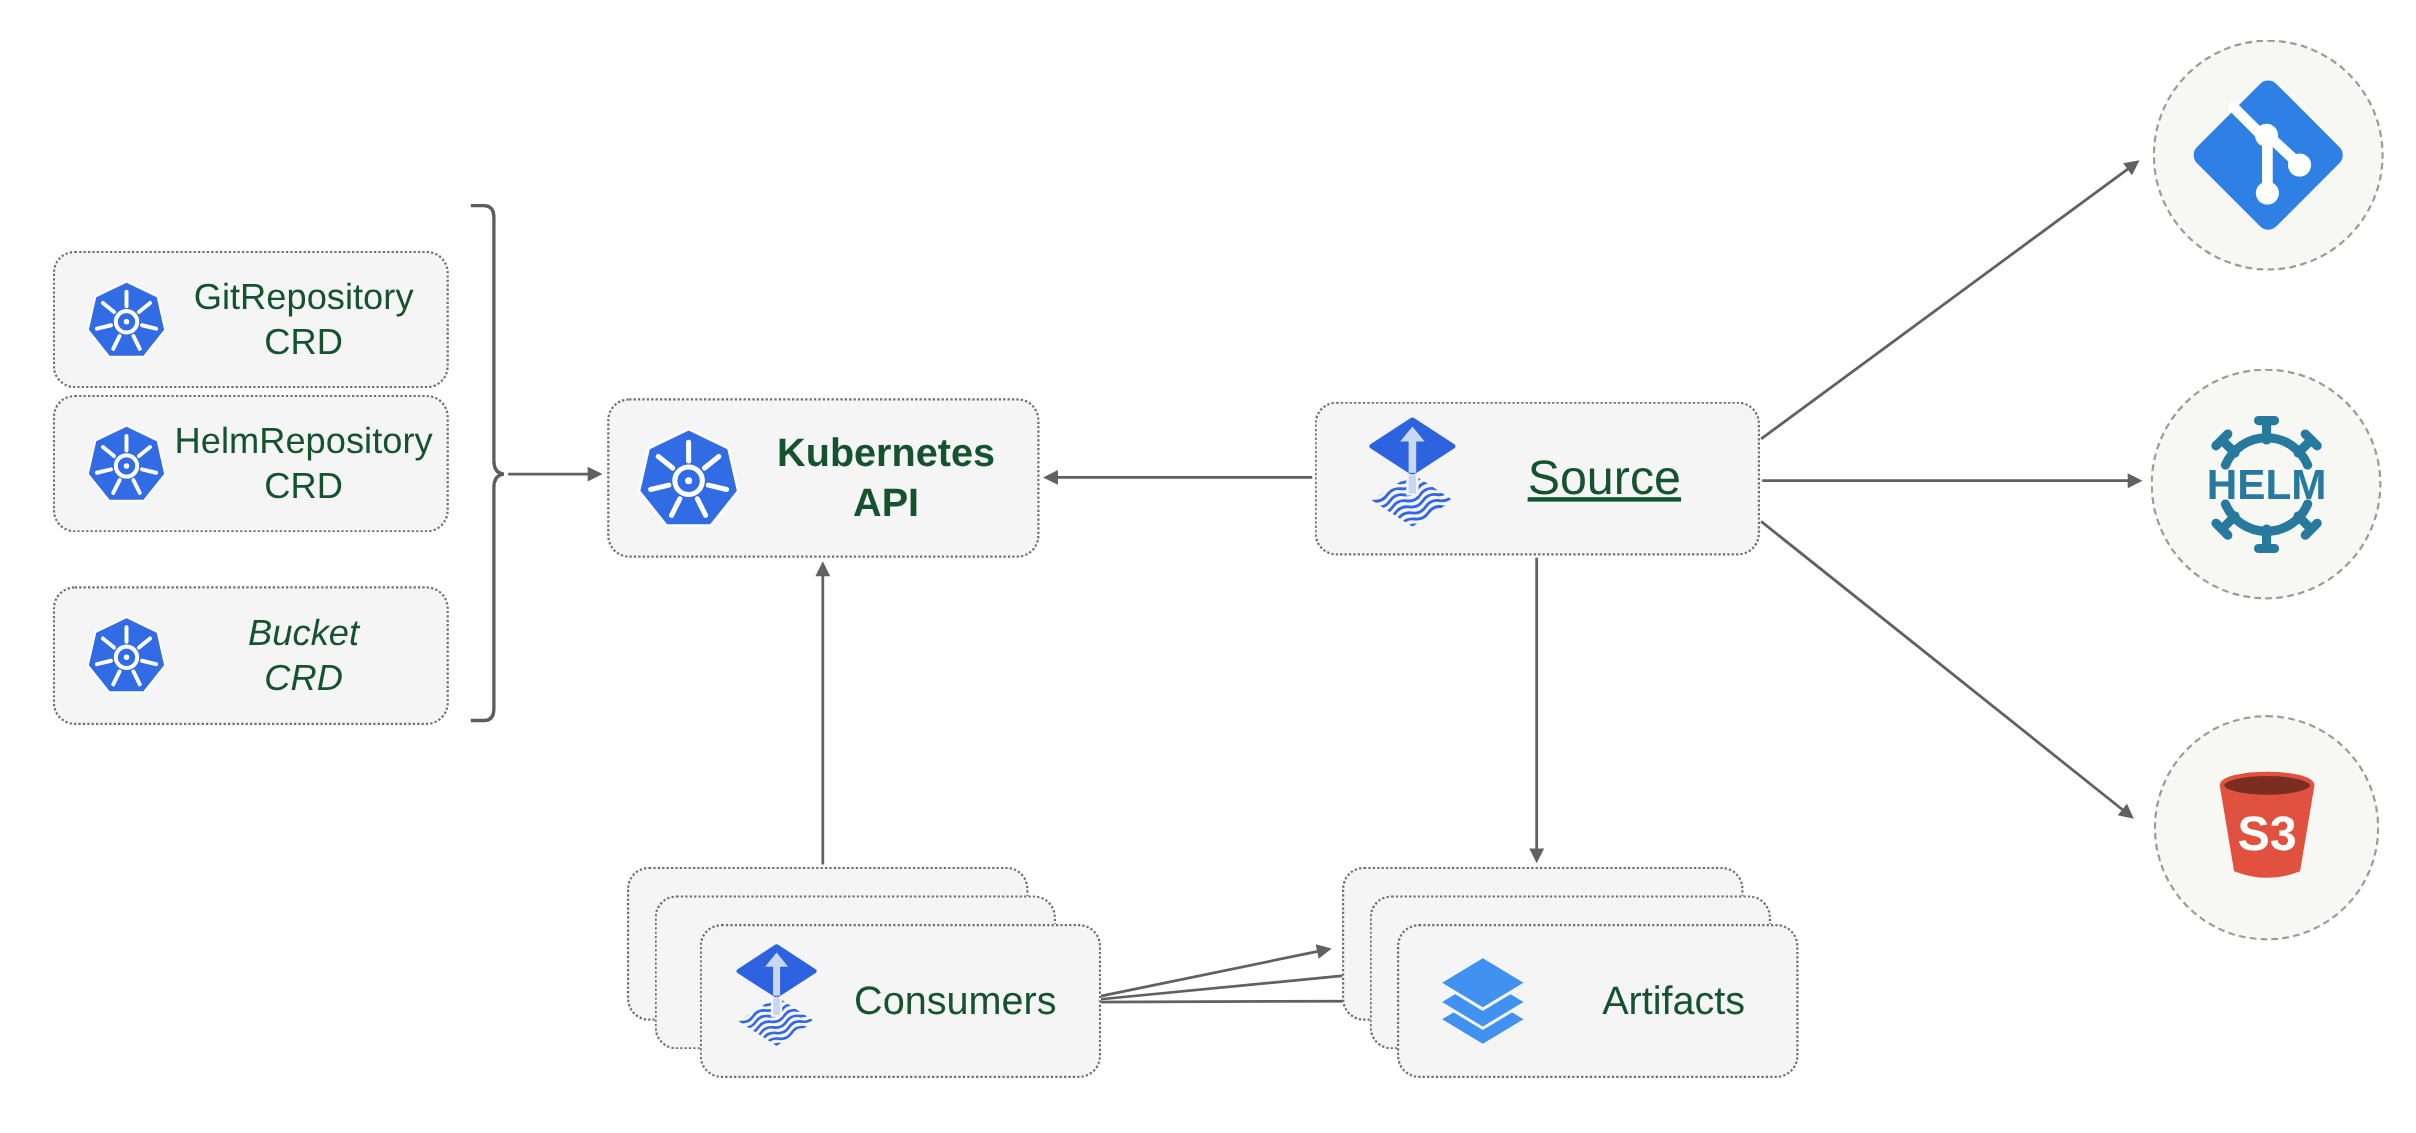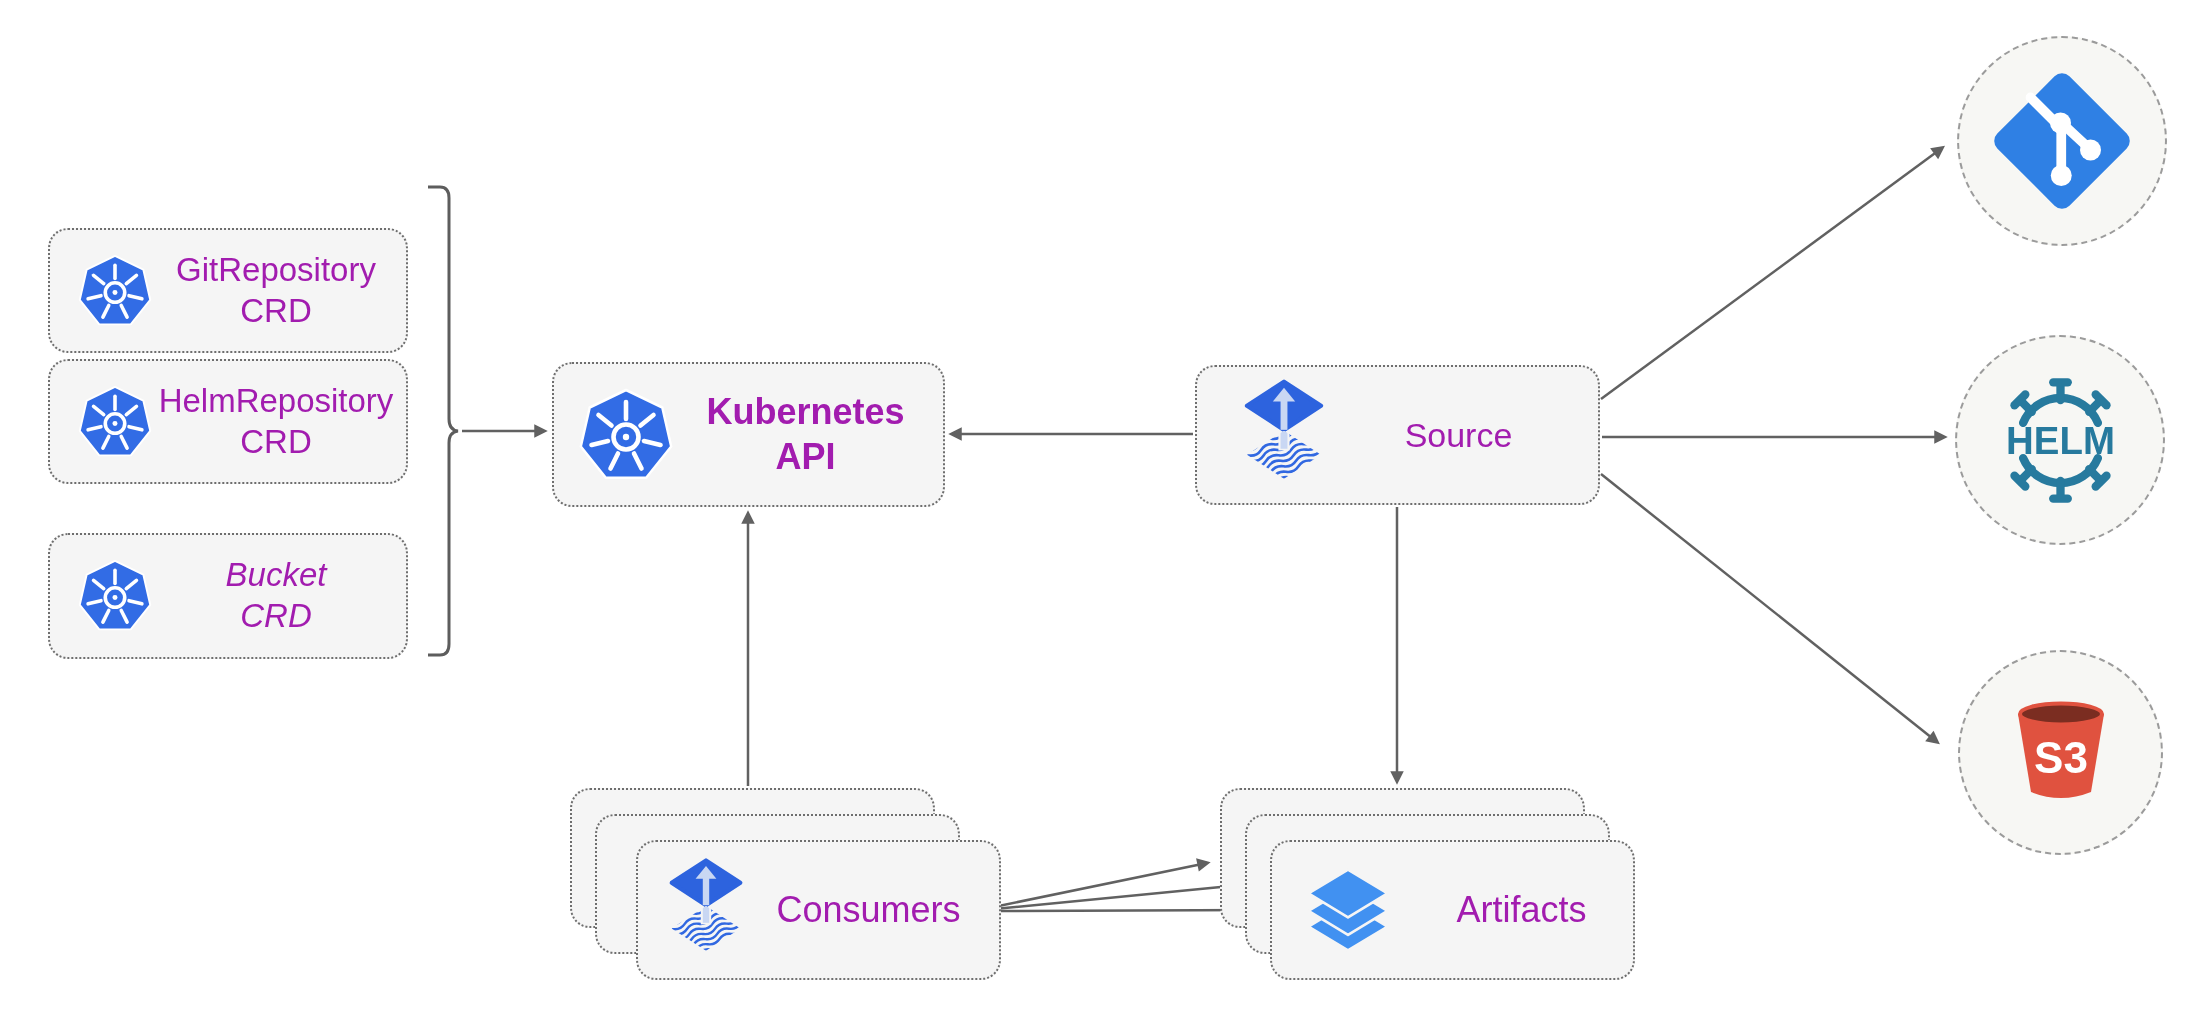--- a/index.html
+++ b/index.html
@@ -1,20 +1,20 @@
 <!DOCTYPE html>
 <html><head>
 <meta charset="utf-8">
 <style>
   html,body{margin:0;padding:0;background:#ffffff;}
   .stage{position:relative;width:2196px;height:1030px;background:#ffffff;
          font-family:"Liberation Sans",sans-serif;overflow:hidden;}
   .edges{position:absolute;left:0;top:0;}
   .node{position:absolute;background:#f5f5f5;border:2.2px dotted #6e6e6e;border-radius:20px;
-        display:flex;align-items:center;box-sizing:border-box;color:#a21caf;}
+        display:flex;align-items:center;box-sizing:border-box;color:#14532d;}
   .node .txt{flex:1;text-align:center;font-size:33px;line-height:1.24;padding-right:8px;}
   .node .txt.big{font-size:36px;}
   .stackbox{position:absolute;background:#f5f5f5;border:2.2px dotted #6e6e6e;border-radius:20px;
         box-sizing:border-box;}
   .circle{position:absolute;border-radius:50%;background:#f7f7f4;border:2.5px dashed #9b9b9b;
         display:flex;align-items:center;justify-content:center;box-sizing:border-box;}
   .ic{flex:0 0 auto;display:block;}
   .defs{position:absolute;width:0;height:0;}
 </style>
 </head>
@@ -123,21 +123,21 @@
     <svg class="ic" width="100" height="100" style="margin-left:22px;">
         <use href="#ic-k8s"></use>
       </svg>
     <div class="txt big">Kubernetes API</div>
   </div>
 
   <div class="node" style="left:1195px;top:365px;width:405px;height:140px;">
     <svg class="ic" width="86" height="112" style="margin-left:44px;">
         <use href="#ic-flux"></use>
       </svg>
-    <div class="txt" style="font-size:34px;">
+    <div class="txt" style="font-size:44px;text-decoration:underline;">
       <div>Source</div>
     </div>
   </div>
 
   <div class="stackbox" style="left:570px;top:788px;width:365px;height:140px;"></div>
   <div class="stackbox" style="left:595px;top:814px;width:365px;height:140px;"></div>
   <div class="node" style="left:636px;top:840px;width:365px;height:140px;">
     <svg class="ic" width="80" height="104" style="margin-left:28px;">
         <use href="#ic-flux"></use>
       </svg>

